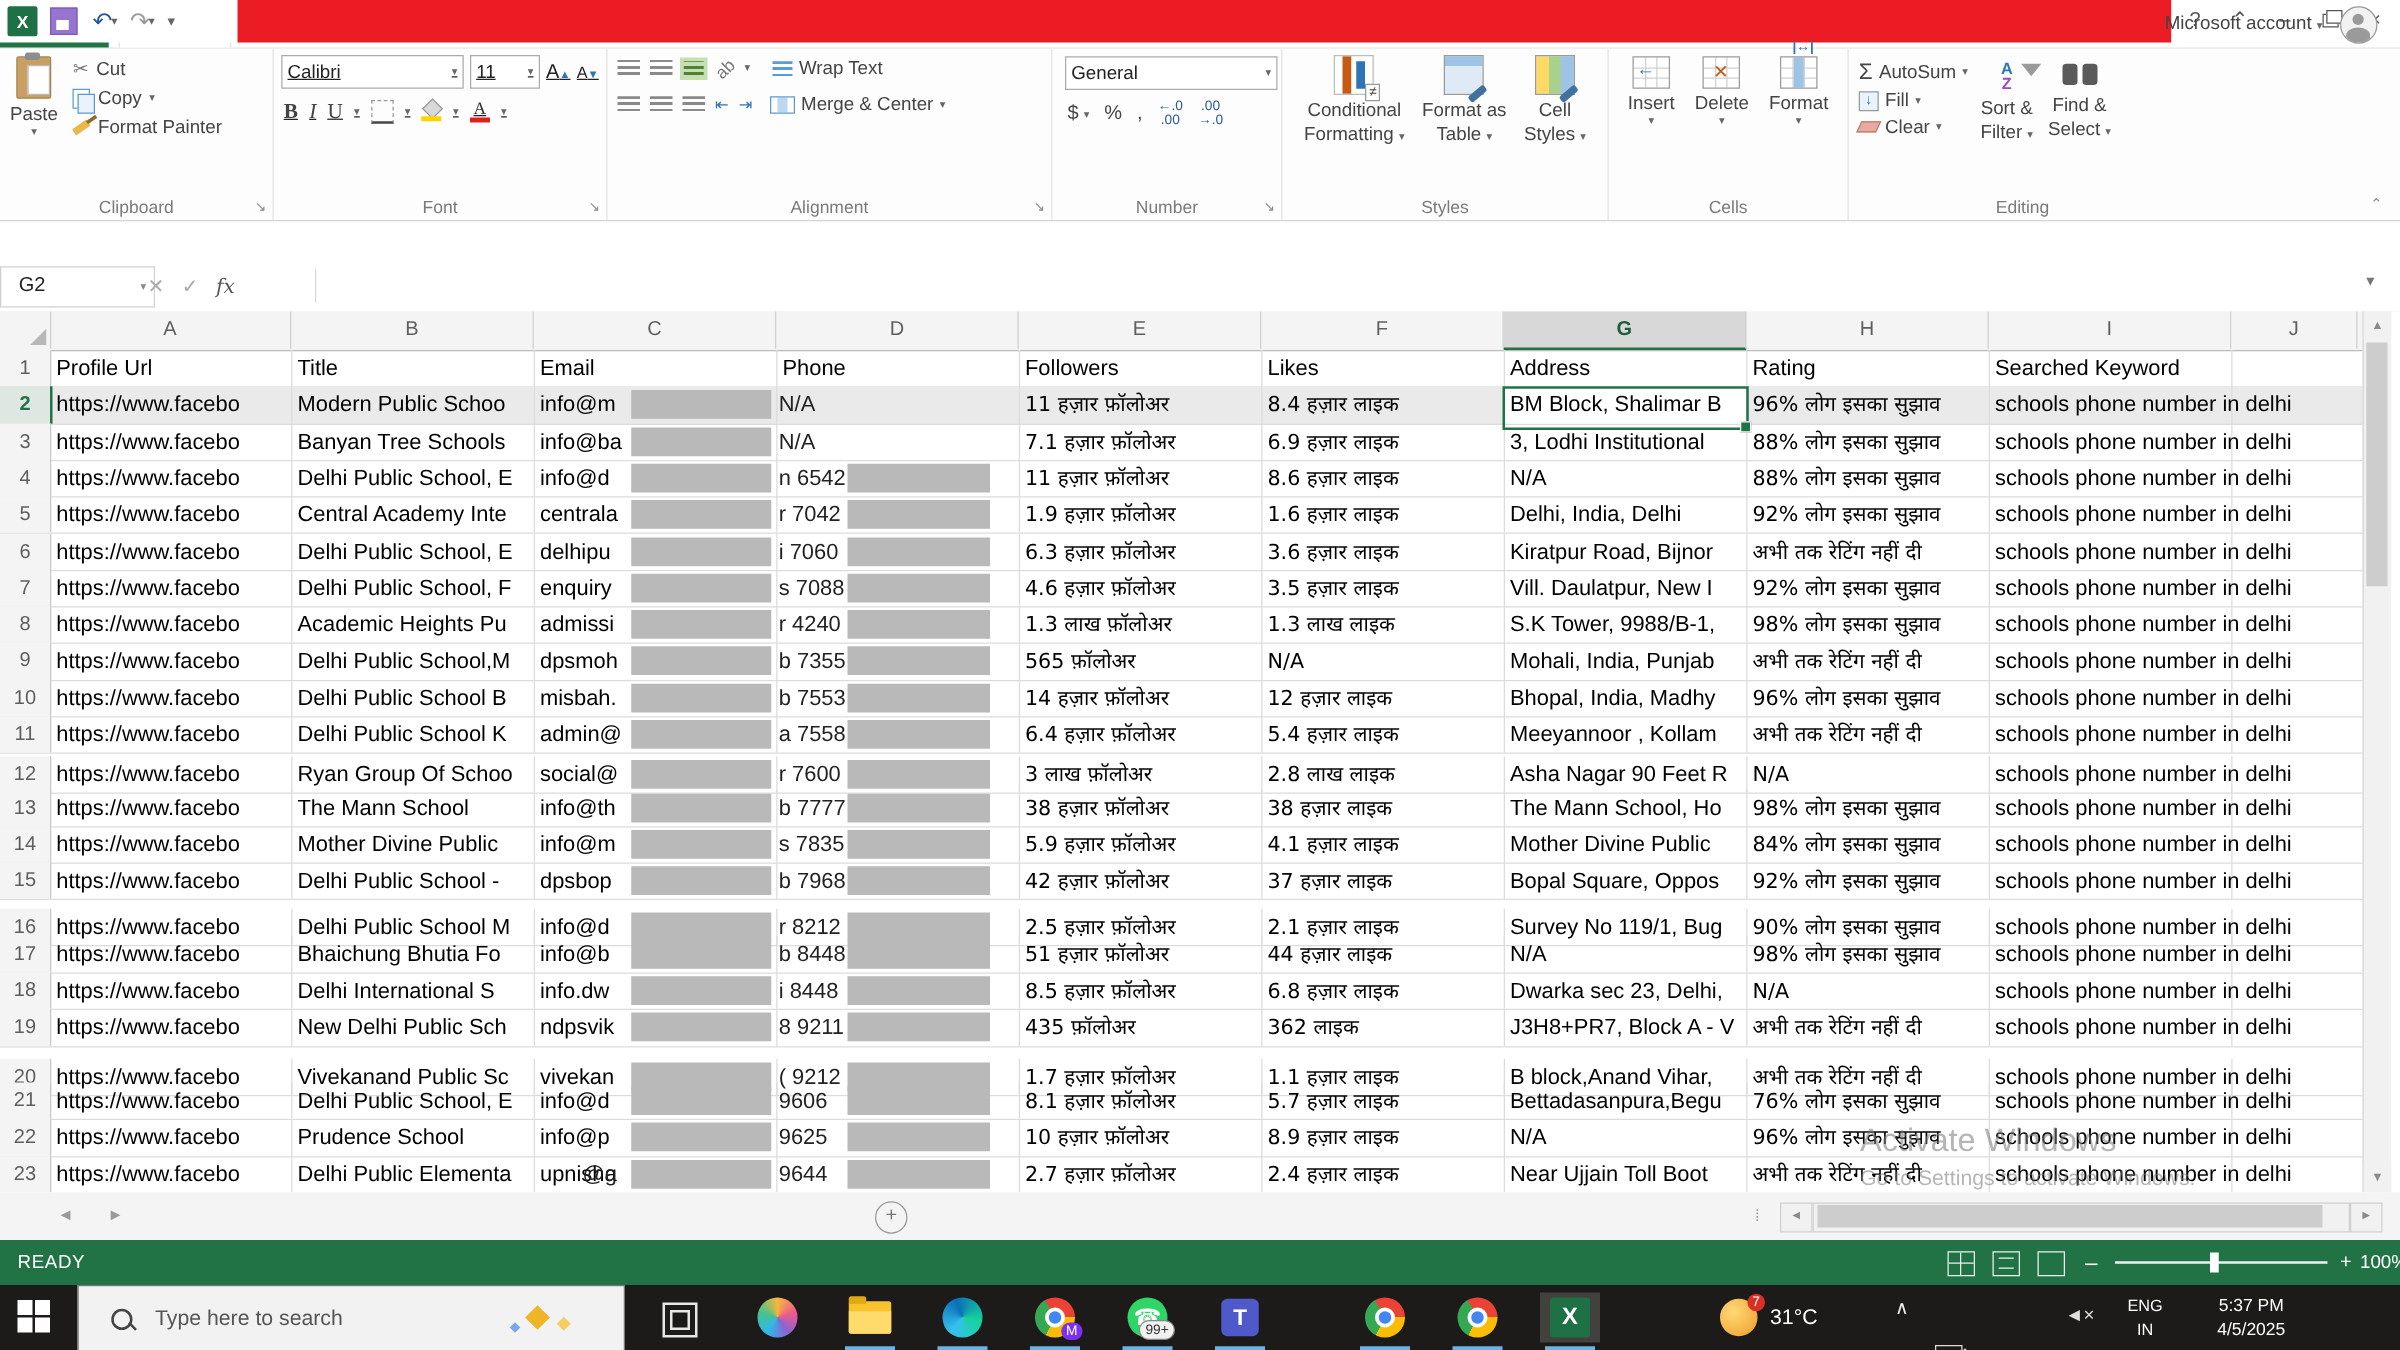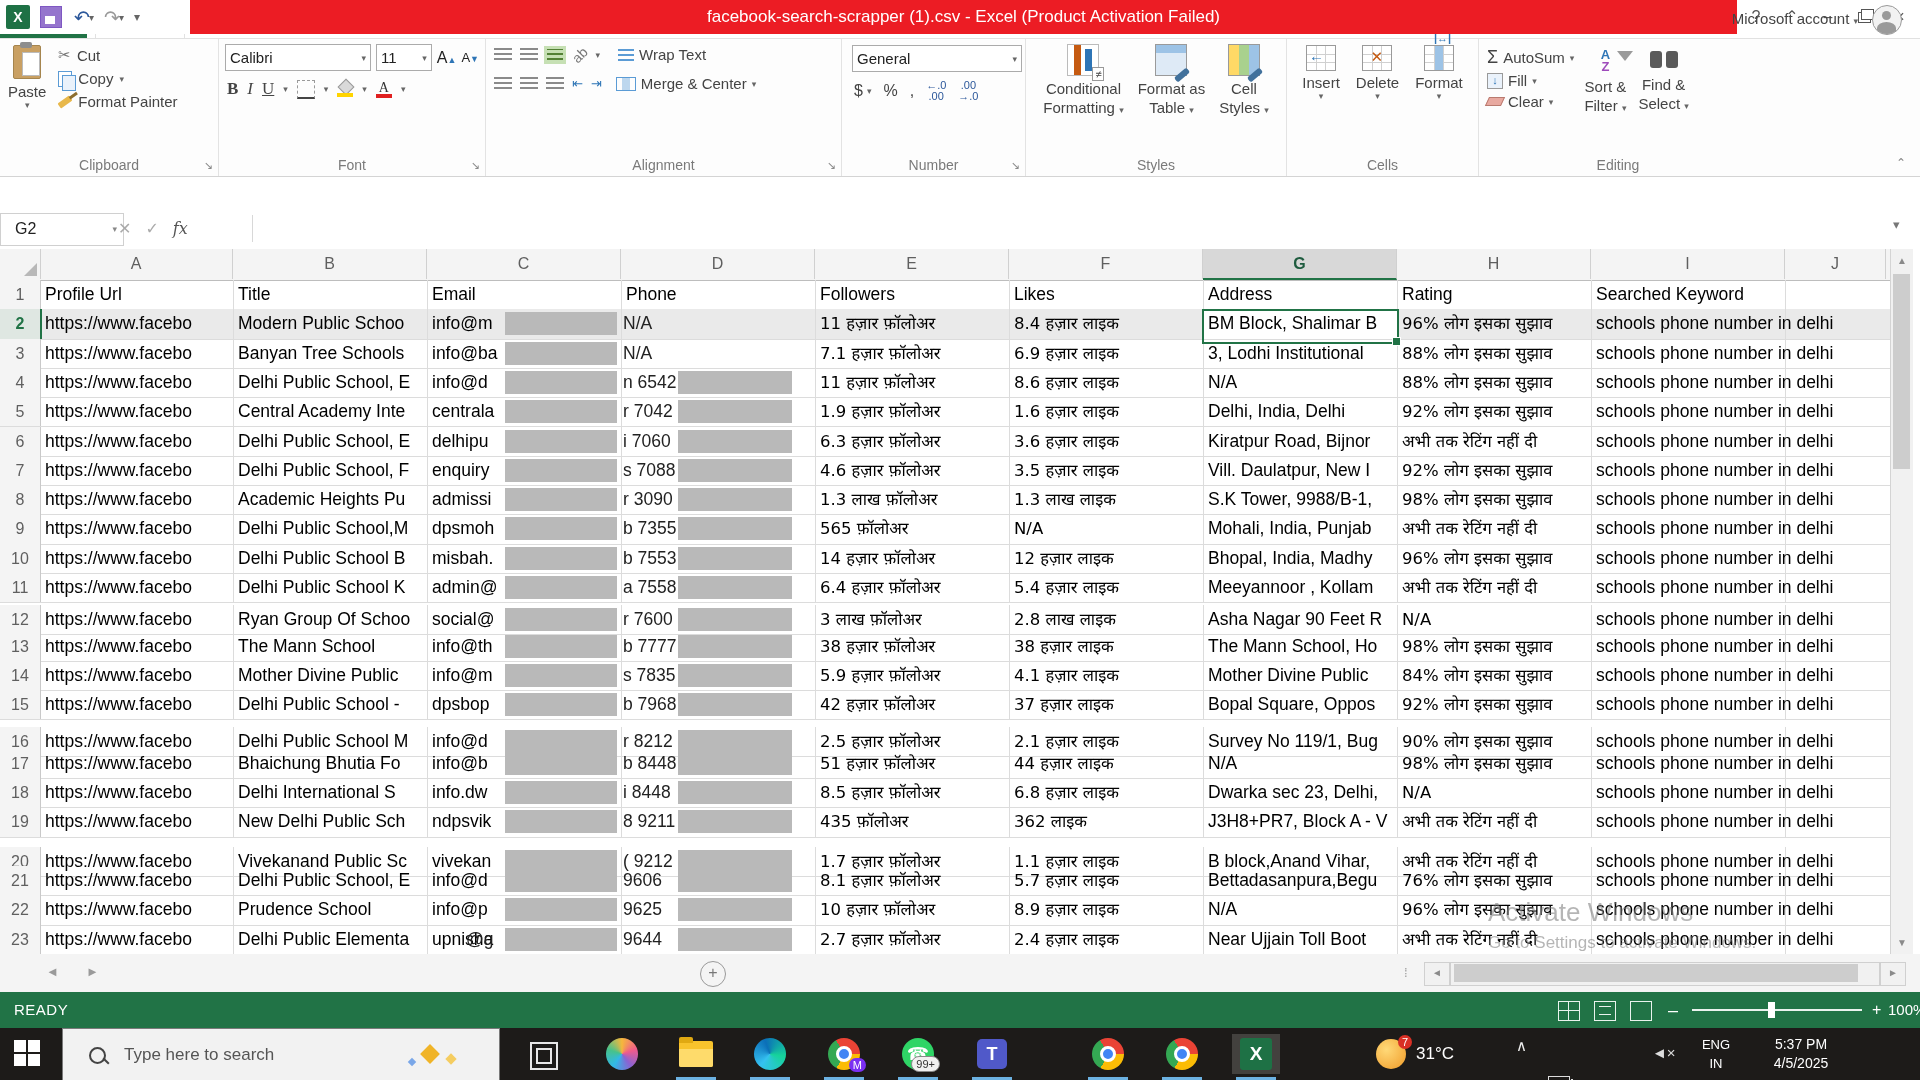--- a/index.html
+++ b/index.html
@@ -196,21 +196,20 @@
   #lang{left:1694px;top:7px;color:#fff;font-size:13px;line-height:19px;text-align:center;width:44px;}
   #clock{left:1756px;top:7px;color:#fff;font-size:14px;line-height:19px;text-align:center;width:90px;}
 </style>
 </head>
 <body>
 
 <div id="app">
 
   <div id="titlebar" class="abs">
     <div id="title-red" class="abs"></div>
-    <div id="title-text" class="abs">facebook-search-scrapper (1).csv -  Excel (Product Activation Failed)</div>
     <div class="qat abs">
       <span class="qat-xl">X</span>
       <span class="qat-save" style="margin-left:8px;"></span>
       <span class="qat-undo" style="margin-left:10px;">↶</span>
         <span class="qat-dd">▾</span>
       <span class="qat-redo" style="margin-left:8px;">↷</span>
         <span class="qat-dd">▾</span>
       <span class="qat-dd" style="font-size:12px;margin-left:8px;">▾</span>
     </div>
     <div class="winbtn abs" style="left:1738px;">?</div>
@@ -259,21 +258,21 @@
           <div class="smallrow">
               <span class="brush"></span>
               <span>Format Painter</span>
             </div>
         </div>
       </div>
       <div class="rlabel">Clipboard</div>
       <div class="launcher">↘</div>
     </div>
 
-    <div class="rgroup" style="width:266px;">
+    <div class="rgroup" style="width:266px;text-decoration:underline;">
       <div class="fontbar">
         <div class="selbox" style="width:148px;">
             <span>Calibri</span>
             <span class="dd">▾</span>
           </div>
         <div class="selbox" style="width:50px;">
             <span>11</span>
             <span class="dd">▾</span>
           </div>
         <span style="font-size:16px;">A<span style="font-size:9px;color:#2e75b6;">▲</span></span>
@@ -569,21 +568,21 @@
           <div class="cell cb">Academic Heights Pu</div>
           <div class="cell cc">admissi</div>
           <div class="cell cd"></div>
           <div class="cell ce hi-text">1.3 लाख फ़ॉलोअर</div>
           <div class="cell cf hi-text">1.3 लाख लाइक</div>
           <div class="cell cg">S.K Tower, 9988/B-1,</div>
           <div class="cell ch hi-text">98% लोग इसका सुझाव</div>
           <div class="cell ci">schools phone number in delhi</div>
           <div class="cell cj"></div>
           <div class="redact r1"></div>
-          <span class="phone-vis">r 3090</span>
+          <span class="phone-vis">r 4240</span>
           <div class="redact r2"></div>
         </div>
         <div class="grow" style="top: 265.4px;">
           <div class="gut">9</div>
           <div class="cell ca">https://www.facebo</div>
           <div class="cell cb">Delhi Public School,M</div>
           <div class="cell cc">dpsmoh</div>
           <div class="cell cd"></div>
           <div class="cell ce hi-text">565 फ़ॉलोअर</div>
           <div class="cell cf hi-text">N/A</div>

